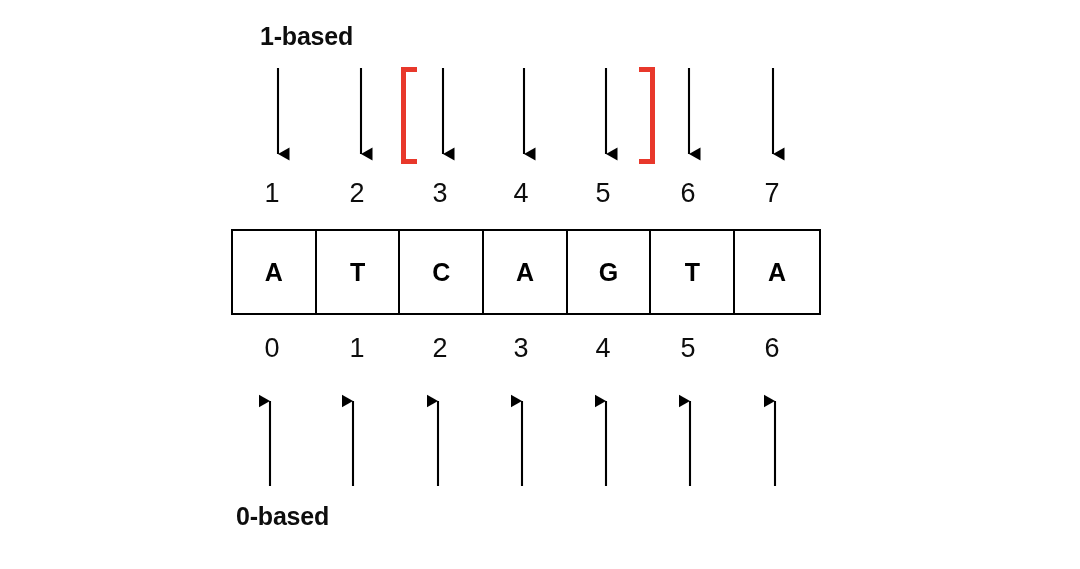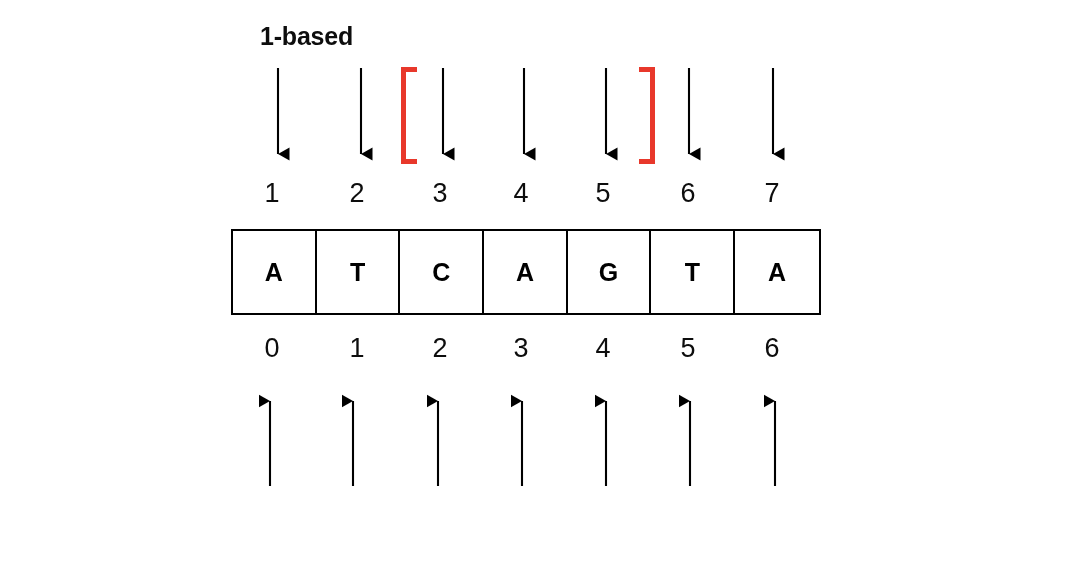--- a/index.html
+++ b/index.html
@@ -181,14 +181,15 @@
           <line x1="690" y1="155" x2="690" y2="70"></line>
           <line x1="775" y1="155" x2="775" y2="70"></line>
         </g>
     </svg>
 
     
 
     
   </div>
 
+  <div class="caption" id="caption-zero-based">0-based</div>
 
 </div>
 
 </body></html>

